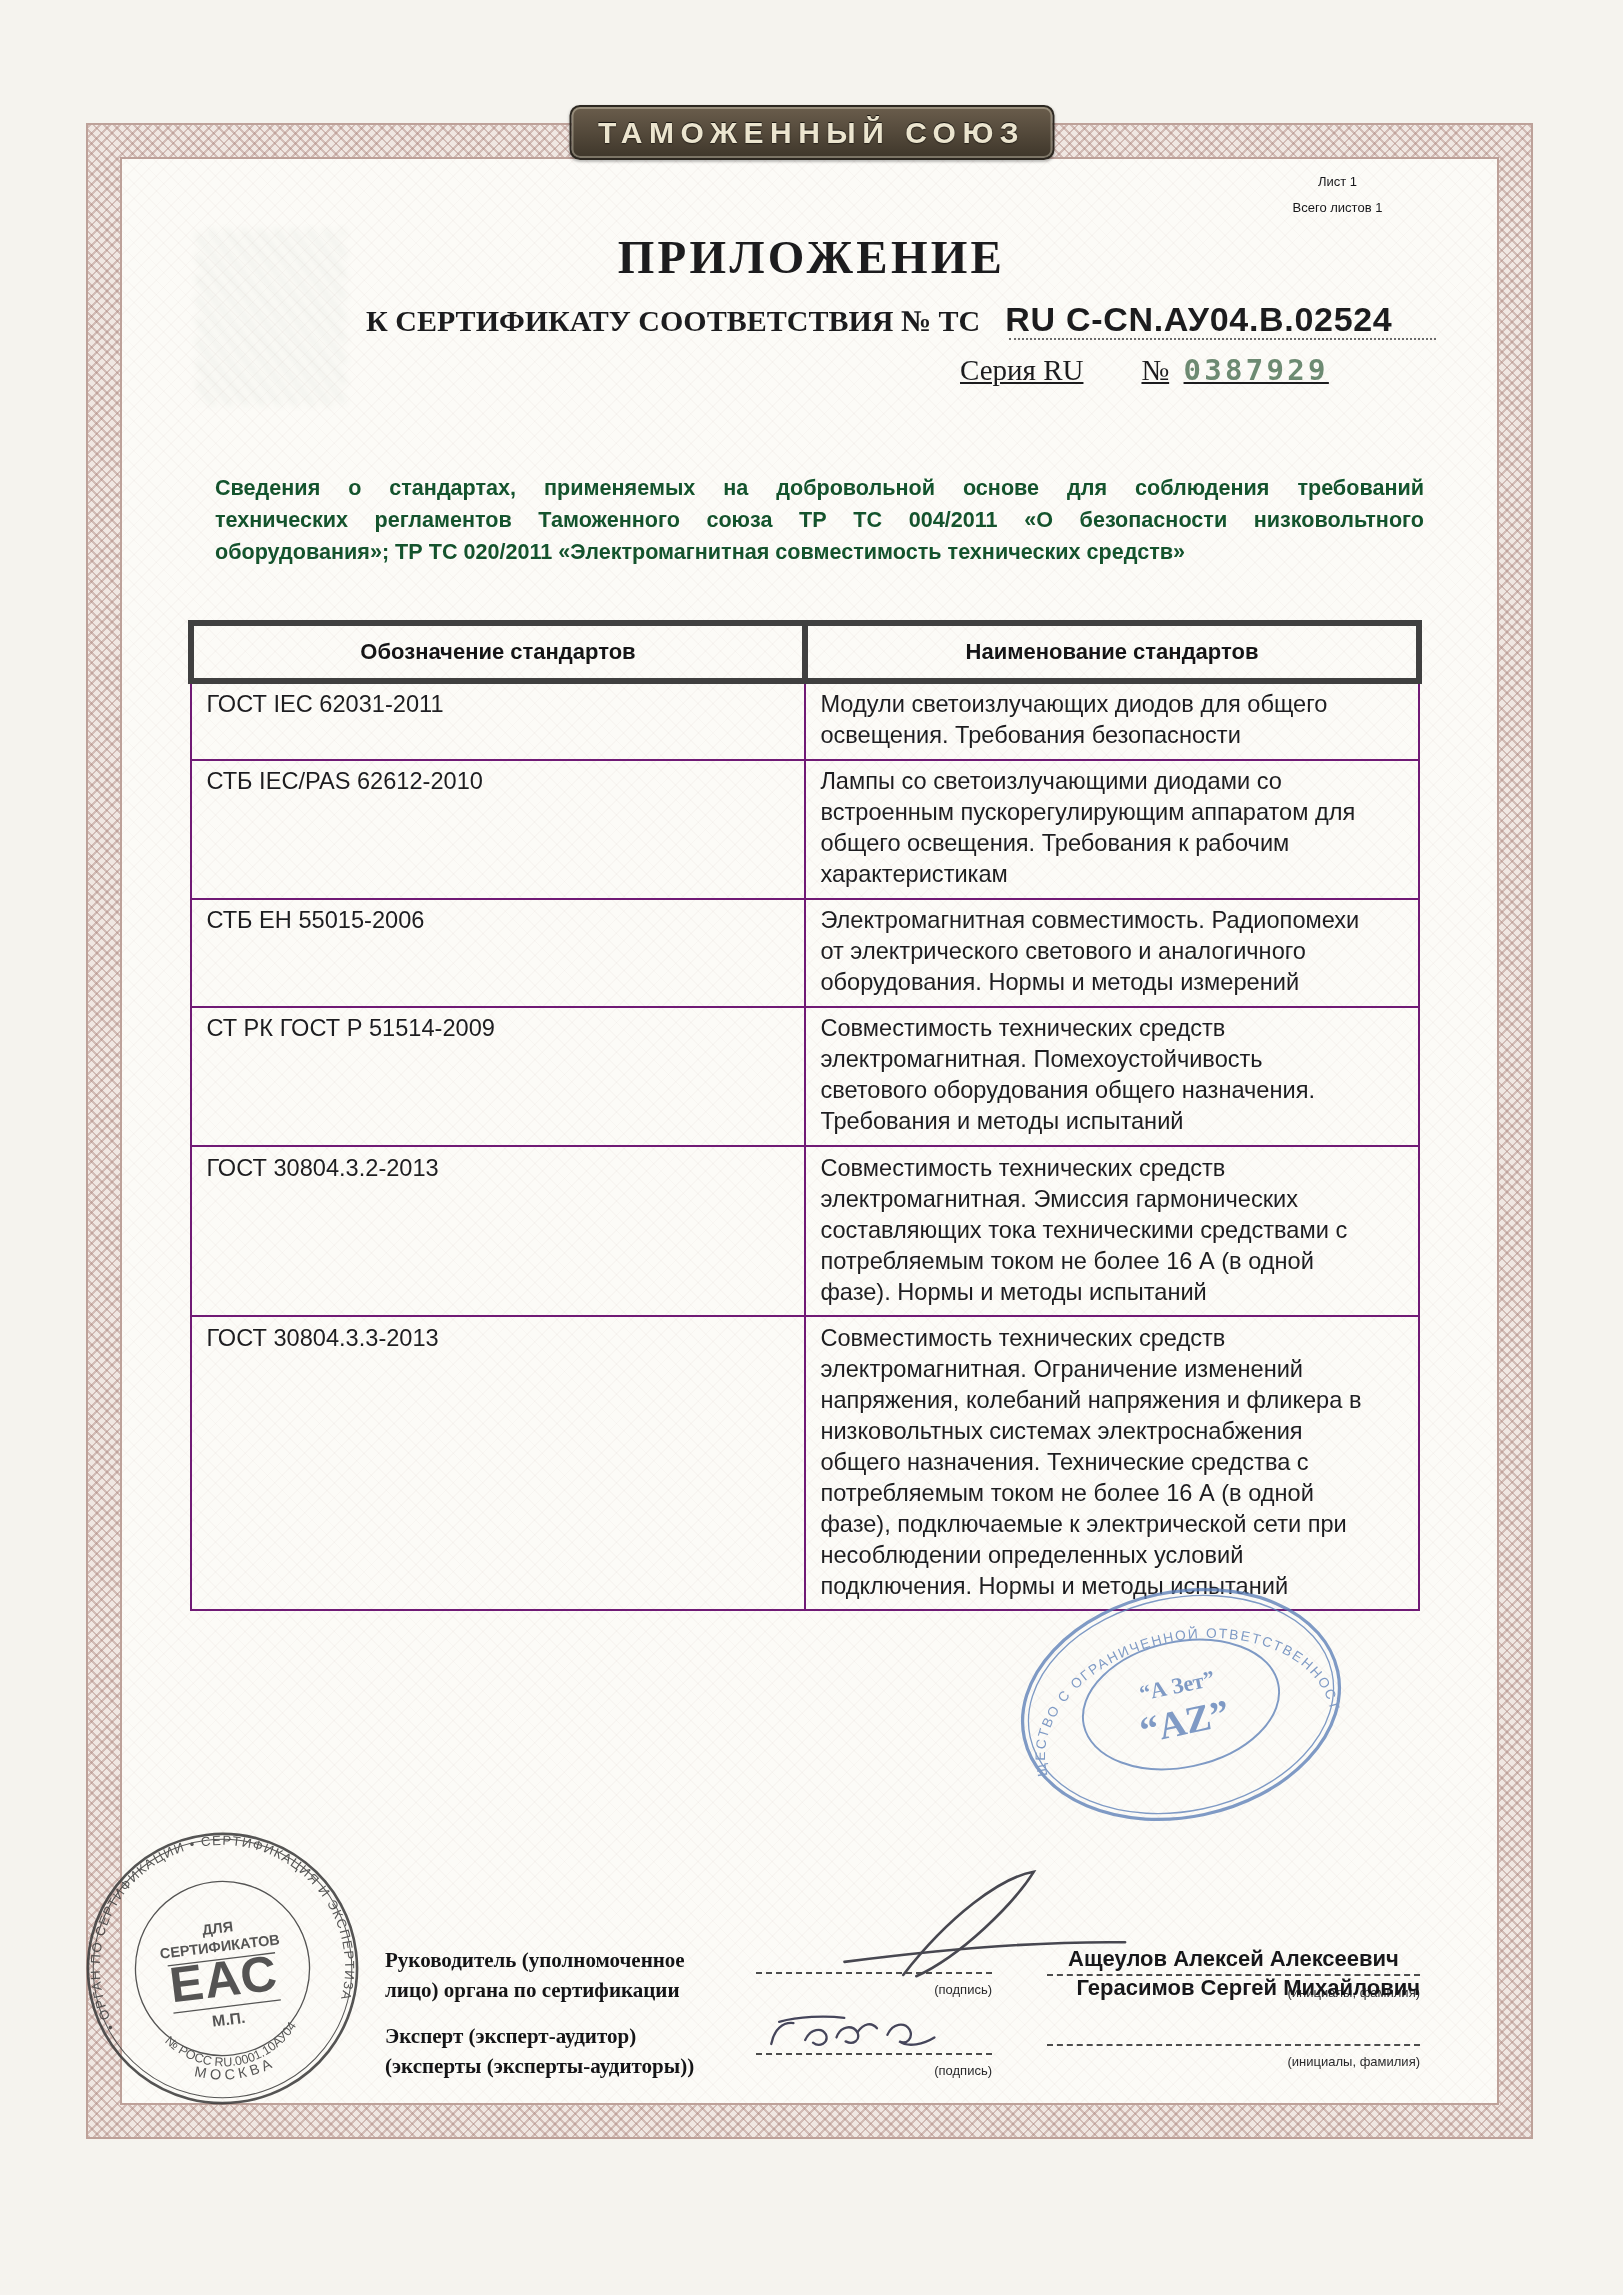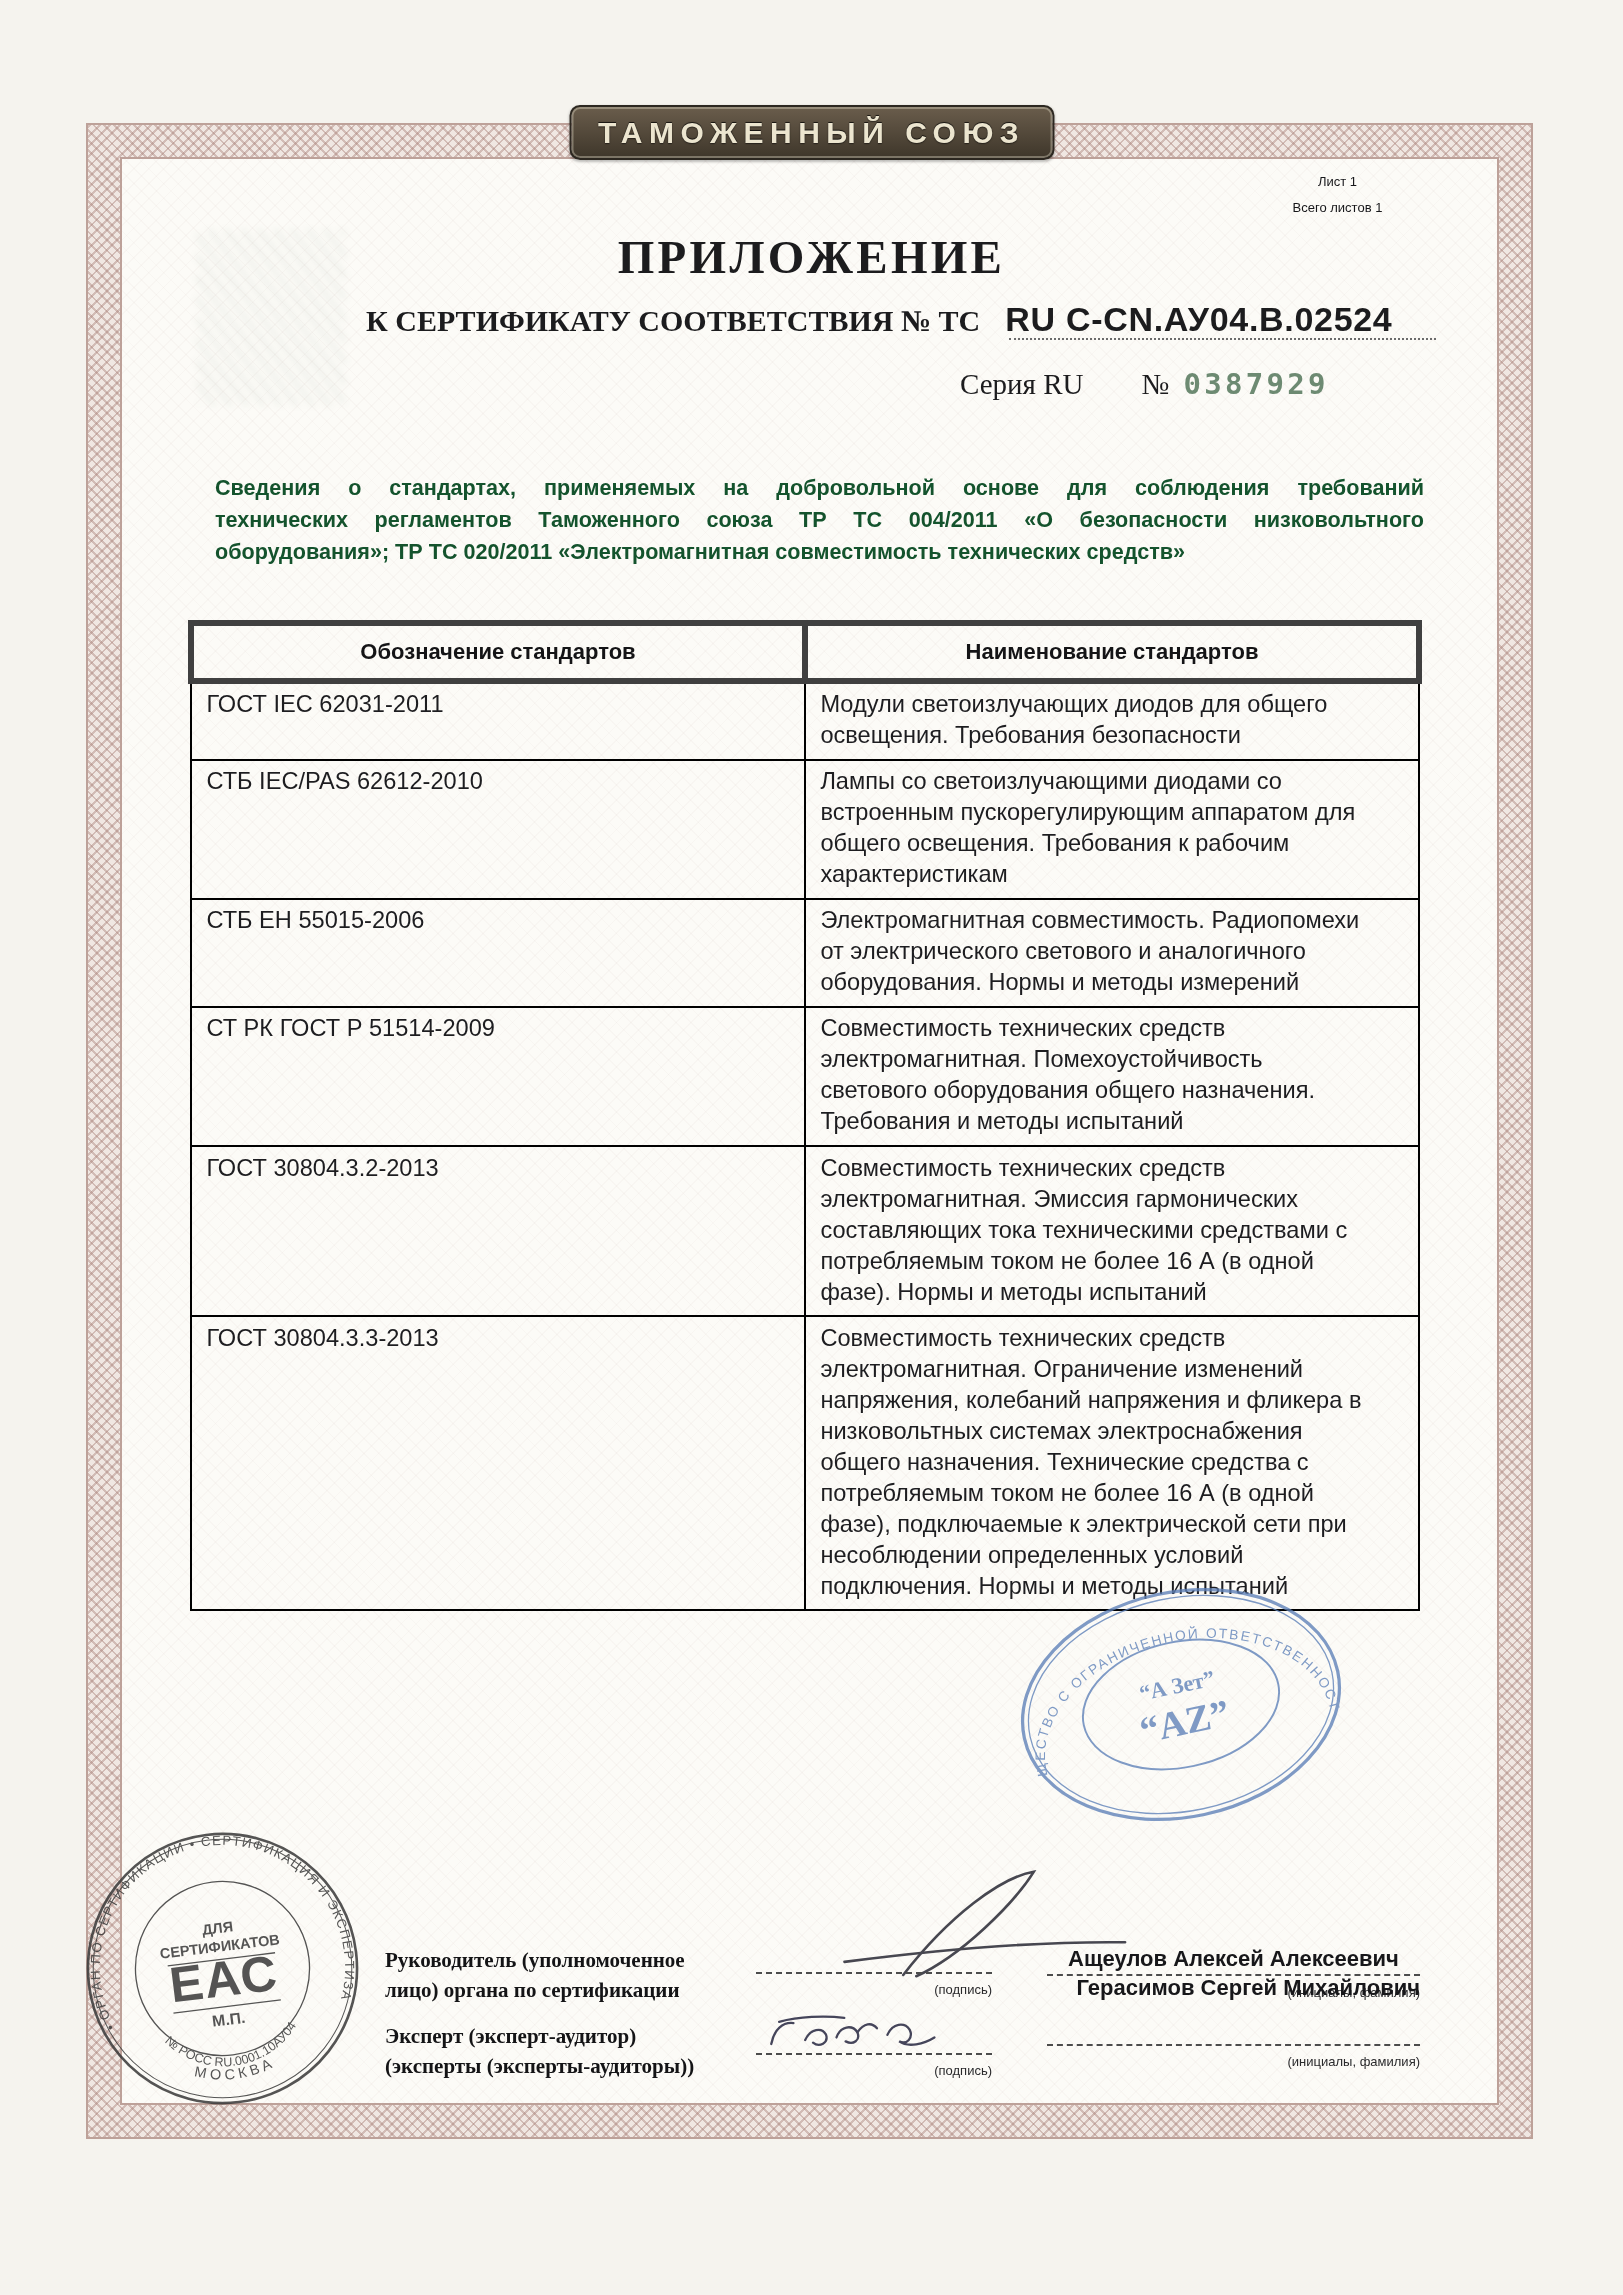--- a/index.html
+++ b/index.html
@@ -50,21 +50,21 @@
   .page-title{
     position:absolute;left:0;top:230px;width:1623px;text-align:center;
     font-family:"Liberation Serif", serif;font-weight:bold;font-size:47px;letter-spacing:3.3px;
   }
 
   .cert-line{position:absolute;left:366px;top:300px;white-space:nowrap;}
   .cert-line .prefix{font-family:"Liberation Serif", serif;font-weight:bold;font-size:30px;}
   .cert-line .number{font-size:34px;font-weight:700;margin-left:25px;letter-spacing:0.7px;}
   .cert-underline{position:absolute;left:1009px;top:338px;width:427px;border-bottom:2px dotted #6b6b6b;}
 
-  .series-line{position:absolute;left:960px;top:367px;white-space:nowrap;font-family:"Liberation Serif", serif;font-size:29px;}
+  .series-line{position:absolute;left:960px;top:353px;white-space:nowrap;font-family:"Liberation Serif", serif;font-size:29px;text-decoration:underline;}
   .series-line .no-sign{margin-left:58px;}
   .series-line .form-no{
     font-family:"DejaVu Sans Mono", monospace;font-size:29px;font-weight:600;
     color:#6d8a72;letter-spacing:3.3px;margin-left:14.4px;
   }
 
   .intro{position:absolute;left:215px;top:472px;width:1209px;font-weight:bold;font-size:21.6px;line-height:32px;color:#14532d;}
   .intro .just{text-align:justify;text-align-last:justify;}
 
   
@@ -72,21 +72,21 @@
     position:absolute;left:188px;top:620px;width:1234px;
     border-collapse:collapse;table-layout:fixed;
     background:transparent;
   }
   table.standards col.c1{width:614px;}
   table.standards th{
     border:6px solid #404040;font-weight:bold;font-size:22px;
     padding:13px 6.5px;text-align:center;color:#141416;
   }
   table.standards td{
-    border:2px solid #000000;vertical-align:top;
+    border:2px solid #701a75;vertical-align:top;
     font-size:23.6px;line-height:31px;color:#1d1d20;
     padding:5.2px 9.2px 7.9px 14.4px;
   }
   td.cell-name{white-space:pre-line;}
 
   
   .stamp{position:absolute;pointer-events:none;}
   .company-stamp{left:1011px;top:1580px;width:340px;height:249px;transform:rotate(-12deg);opacity:.78;}
   .cert-org-stamp{left:84px;top:1830px;width:277px;height:277px;transform:rotate(-7deg);opacity:.85;}
   .stamp-remnant{

